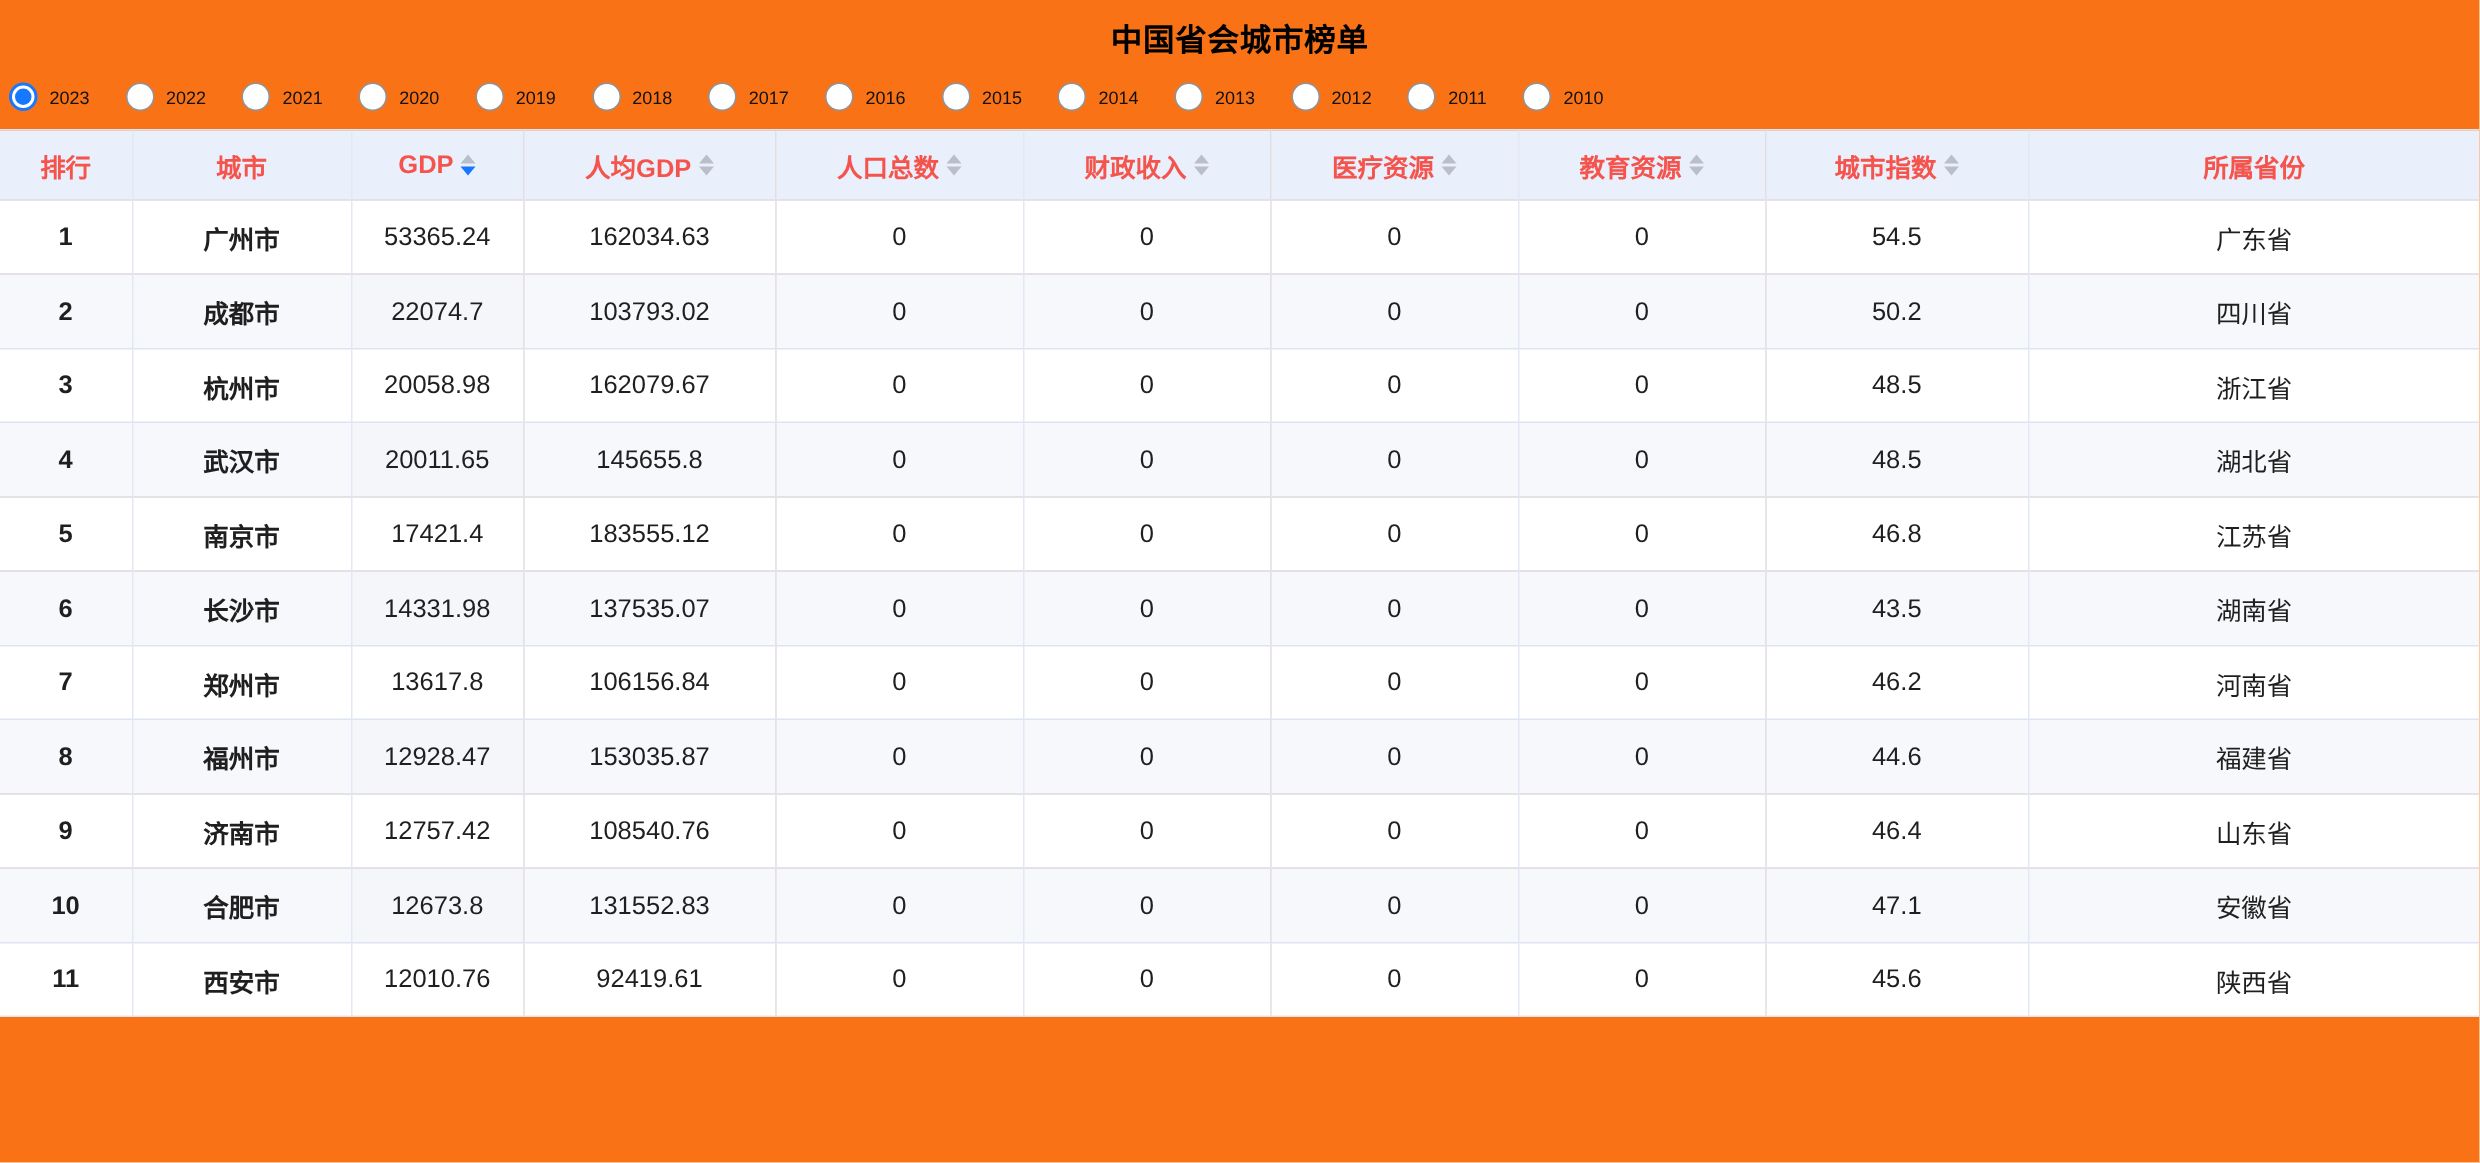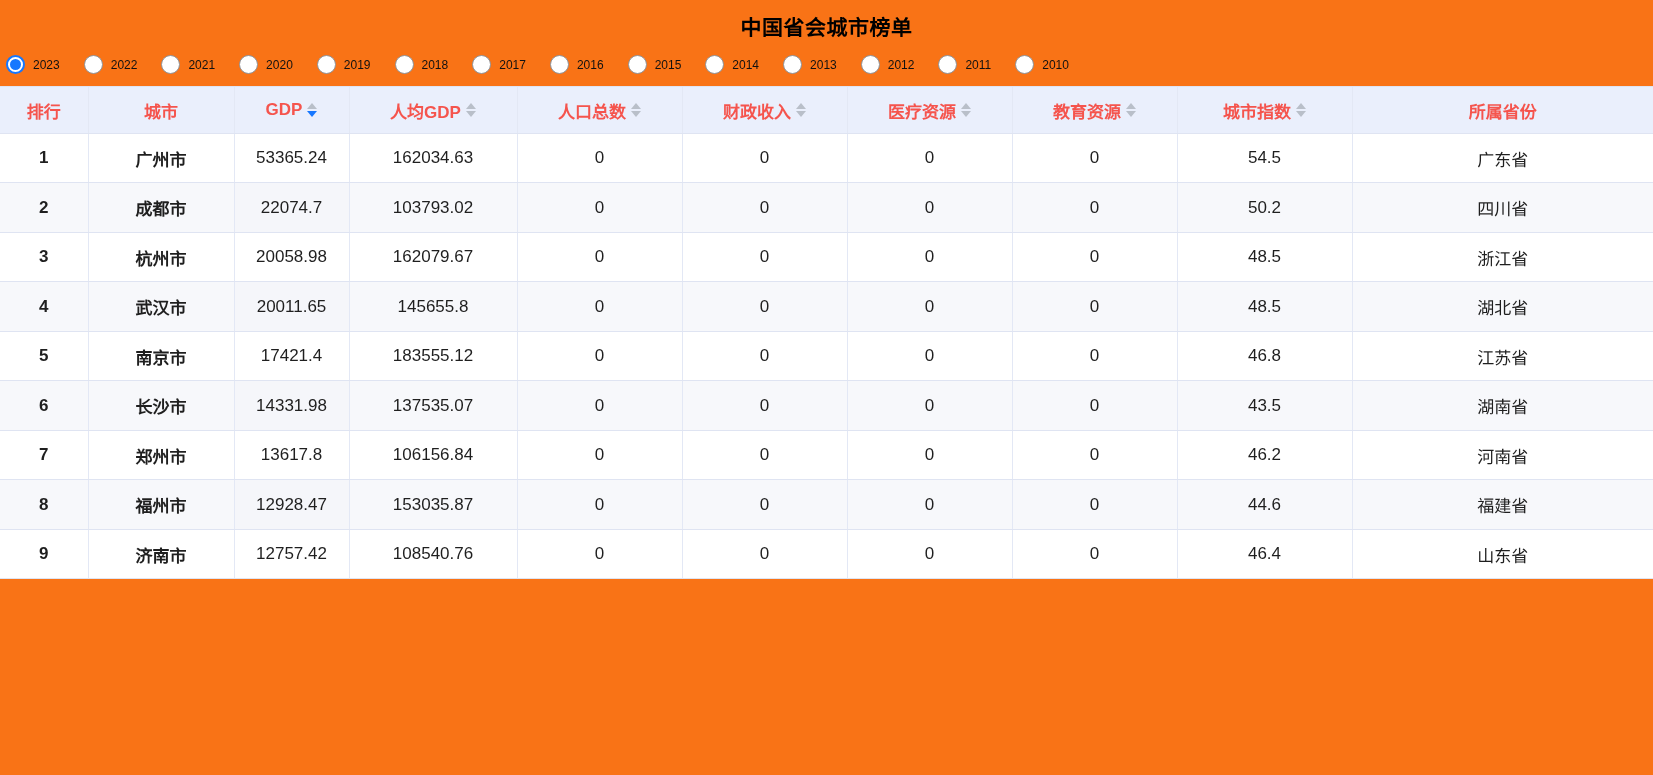--- a/index.html
+++ b/index.html
@@ -446,17 +446,41 @@
             <td class="col-city">济南市</td>
             <td class="col-gdp">12757.42</td>
             <td class="col-per_gdp">108540.76</td>
             <td class="col-pop">0</td>
             <td class="col-finance">0</td>
             <td class="col-medical">0</td>
             <td class="col-edu">0</td>
             <td class="col-index">46.4</td>
             <td class="col-province">山东省</td>
           </tr>
+          <tr class="even">
+            <td class="col-rank">10</td>
+            <td class="col-city">合肥市</td>
+            <td class="col-gdp">12673.8</td>
+            <td class="col-per_gdp">131552.83</td>
+            <td class="col-pop">0</td>
+            <td class="col-finance">0</td>
+            <td class="col-medical">0</td>
+            <td class="col-edu">0</td>
+            <td class="col-index">47.1</td>
+            <td class="col-province">安徽省</td>
+          </tr>
+          <tr class="odd">
+            <td class="col-rank">11</td>
+            <td class="col-city">西安市</td>
+            <td class="col-gdp">12010.76</td>
+            <td class="col-per_gdp">92419.61</td>
+            <td class="col-pop">0</td>
+            <td class="col-finance">0</td>
+            <td class="col-medical">0</td>
+            <td class="col-edu">0</td>
+            <td class="col-index">45.6</td>
+            <td class="col-province">陕西省</td>
+          </tr>
         </tbody>
     </table>
   </div>
 
 </div>
 
 </body></html>

